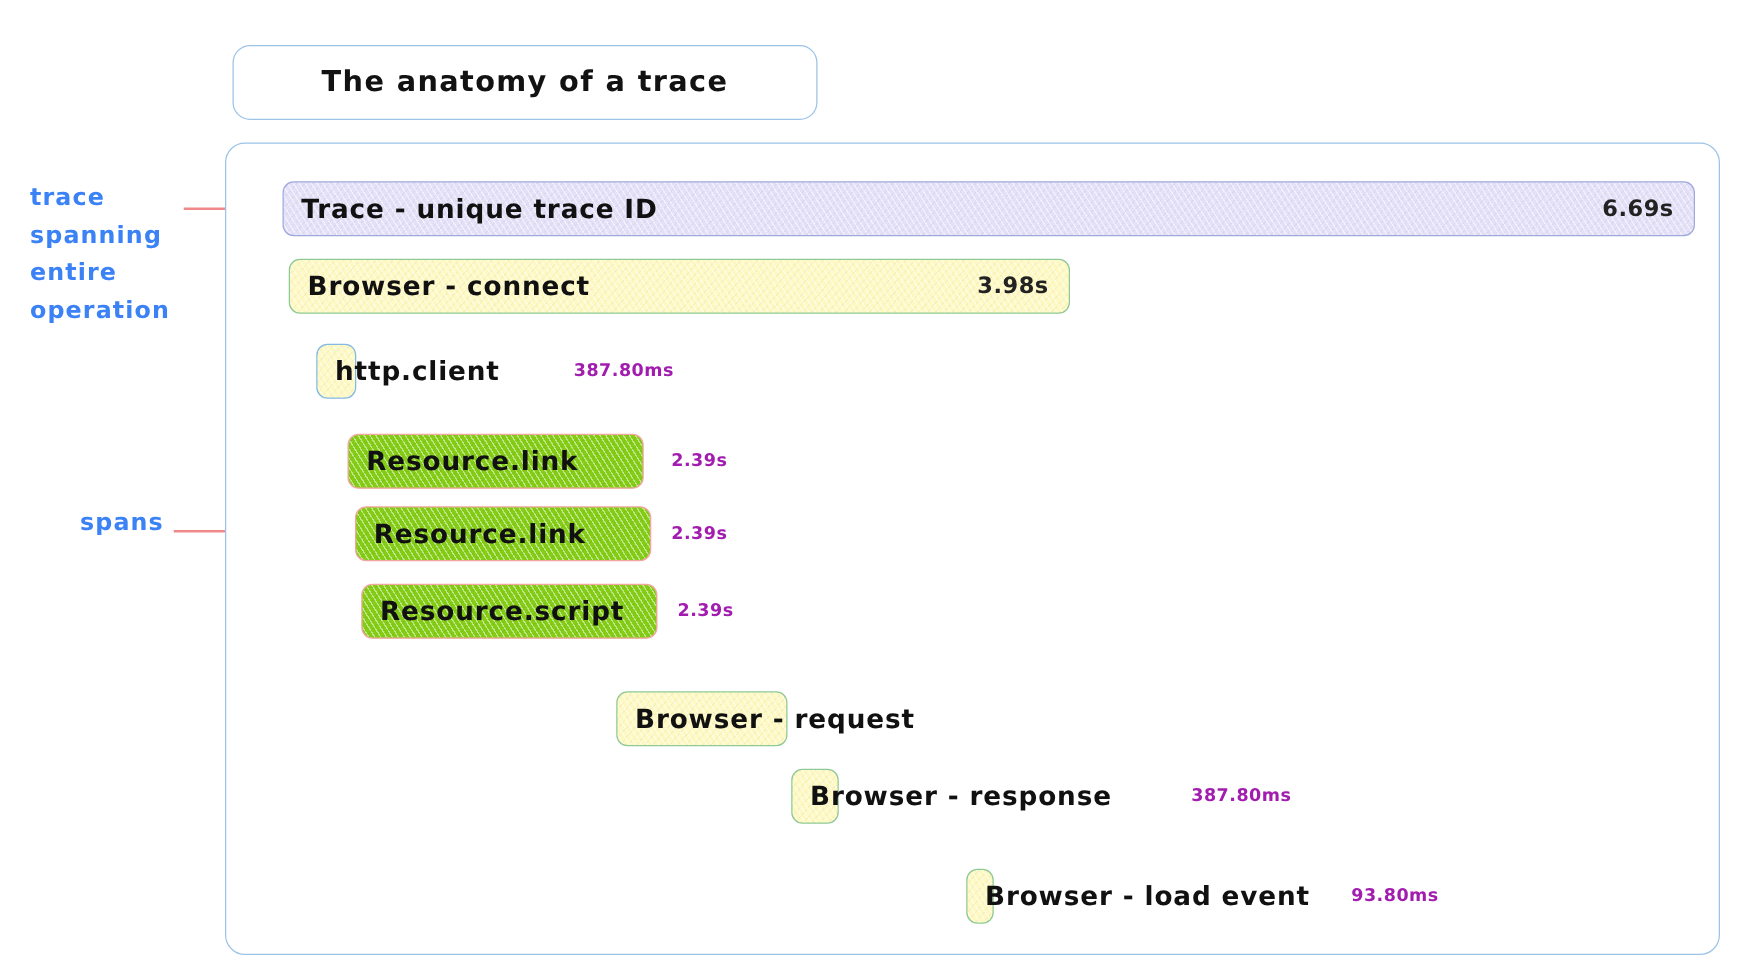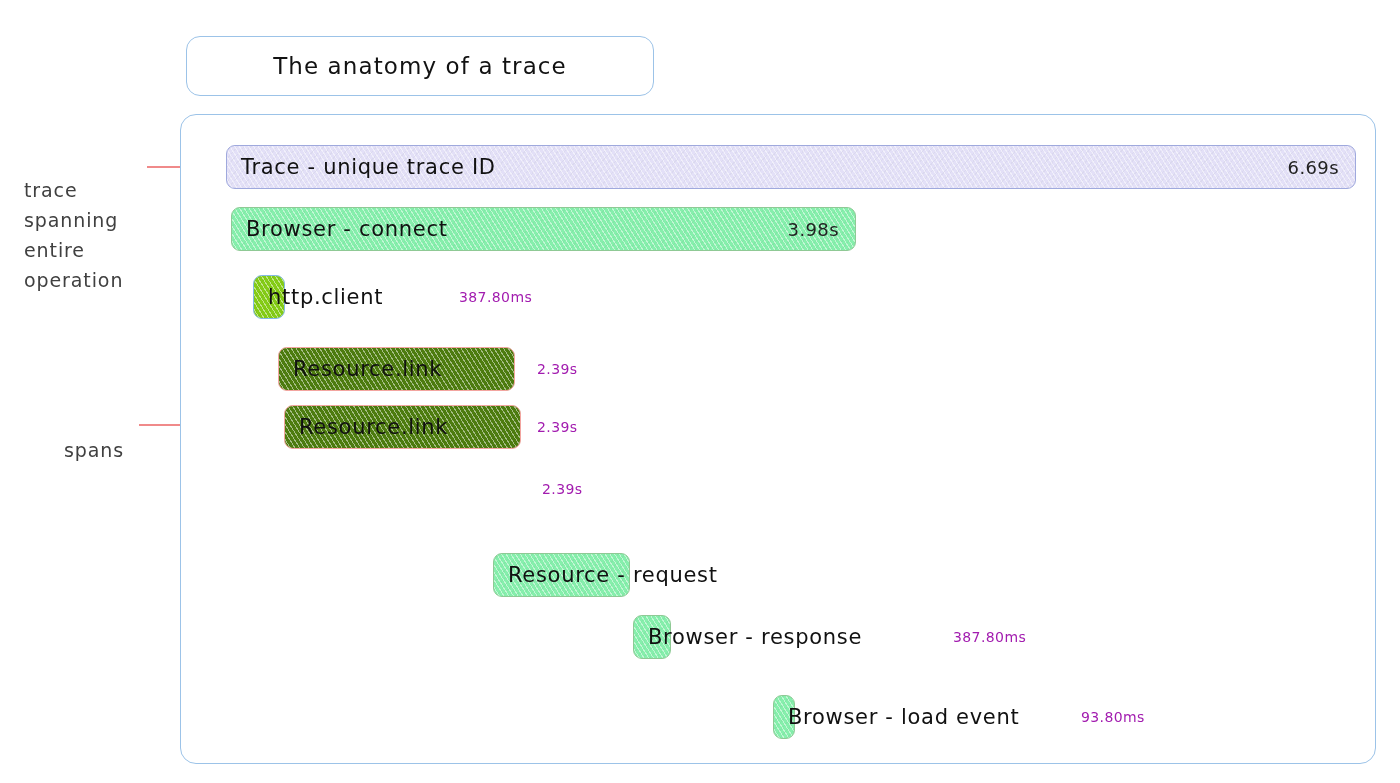--- a/index.html
+++ b/index.html
@@ -13,21 +13,21 @@
     position: relative;
     overflow: hidden;
     font-family: "DejaVu Sans", sans-serif;
     color: #1b1b1b;
   }
 
   
   .hand {
     font-family: "DejaVu Sans", sans-serif;
     letter-spacing: 0.6px;
-    font-weight: 400;
+    font-weight: 700;
   }
 
   
   #title-box {
     position: absolute;
     left: 186px;
     top: 36px;
     width: 468px;
     height: 60px;
     border: 1.6px solid #9cc3e8;
@@ -58,23 +58,22 @@
     background: #ffffff;
     box-sizing: border-box;
   }
 
   
   .annotation {
     position: absolute;
     font-size: 19px;
     line-height: 30px;
     letter-spacing: 0.9px;
-    color: #404040;
+    color: #3b82f6;
     text-align: left;
-    margin-top: 32px;
   }
   #annotation-trace { left: 24px; top: 143px; width: 150px; }
   #annotation-spans { left: 64px; top: 403px; width: 110px; }
 
   
   .leader-h {
     position: absolute;
     height: 2px;
     background: #f08a8a;
   }
@@ -142,23 +141,23 @@
     top: 50%;
     transform: translateY(-50%);
     white-space: nowrap;
     font-size: 14px;
     letter-spacing: 0.4px;
     color: #a21caf;
   }
 
   
   .c-purple { background: #e3e0f7; border: 1.4px solid #9fa9dd; }
-  .c-green  { background: #86efac; border: 1.4px solid #8fc995; }
-  .c-blue   { background: #84cc16; border: 1.4px solid #84b9e4; }
-  .c-cream  { background: #4d7c0f; border: 1.4px solid #f3a5a0; }
+  .c-green  { background: #fef9c3; border: 1.4px solid #8fc995; }
+  .c-blue   { background: #fef9c3; border: 1.4px solid #84b9e4; }
+  .c-cream  { background: #84cc16; border: 1.4px solid #f3a5a0; }
 </style>
 </head>
 <body>
 
 <div id="title-box">
   <div id="title-text" class="hand">The anatomy of a trace</div>
 </div>
 
 <div id="annotation-trace" class="annotation hand">trace spanning entire operation</div>
 <div id="leader-trace-h" class="leader-h"></div>
@@ -194,25 +193,28 @@
       </div>
       <div class="duration-outside hand" style="left: 356px;">2.39s</div>
     </div>
     <div class="row" style="top: 290px;">
       <div class="bar c-cream" style="left: 103px; width: 237px;">
         <div class="bar-label hand">Resource.link</div>
       </div>
       <div class="duration-outside hand" style="left: 356px;">2.39s</div>
     </div>
     <div class="row" style="top: 352px;">
+      <div class="bar c-cream" style="left: 108px; width: 237px;">
+        <div class="bar-label hand">Resource.script</div>
+      </div>
       <div class="duration-outside hand" style="left: 361px;">2.39s</div>
     </div>
     <div class="row" style="top: 438px;">
       <div class="bar c-green" style="left: 312px; width: 137px;">
-        <div class="bar-label hand">Resource - request</div>
+        <div class="bar-label hand">Browser - request</div>
       </div>
     </div>
     <div class="row" style="top: 500px;">
       <div class="bar c-green" style="left: 452px; width: 38px;">
         <div class="bar-label hand">Browser - response</div>
       </div>
       <div class="duration-outside hand" style="left: 772px;">387.80ms</div>
     </div>
     <div class="row" style="top: 580px;">
       <div class="bar c-green" style="left: 592px; width: 22px;">

